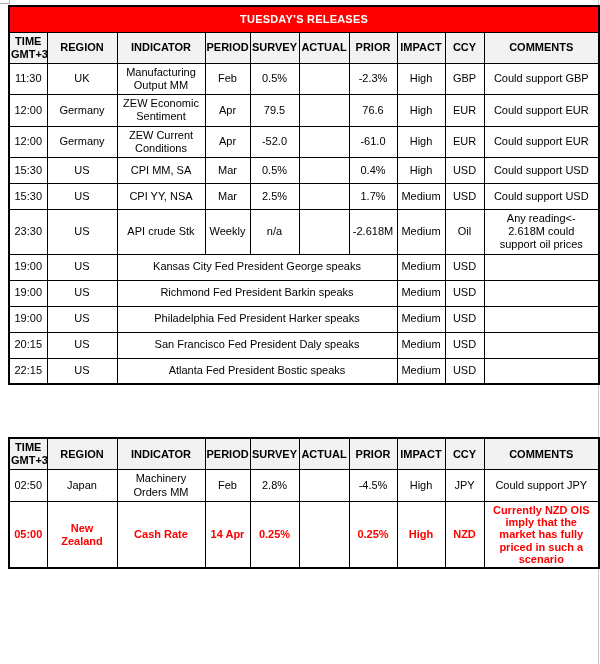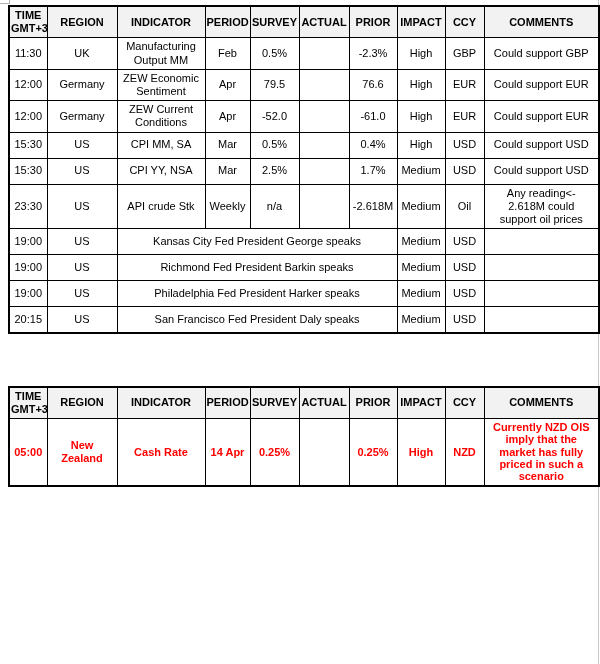--- a/index.html
+++ b/index.html
@@ -71,20 +71,174 @@
   .footer-note .plain-part { color: #000; font-weight: normal; }
   .footer-note .bold-part { color: #000; font-weight: bold; }
 </style>
 </head>
 <body>
 
 <div class="artifact-right"></div>
 <div class="artifact-topleft"></div>
 
 <div class="sheet">
+
+  <table class="rel">
+    <colgroup>
+      <col style="width:38px">
+        <col style="width:70px">
+        <col style="width:88px">
+      <col style="width:45px">
+        <col style="width:49px">
+        <col style="width:50px">
+      <col style="width:48px">
+        <col style="width:48px">
+        <col style="width:39px">
+      <col style="width:115px">
+    </colgroup>
+    <thead>
+      <tr>
+        <td class="banner" colspan="10">TUESDAY’S RELEASES</td>
+      </tr>
+      <tr>
+          <th>TIME
+GMT+3</th>
+          <th>REGION</th>
+          <th>INDICATOR</th>
+          <th>PERIOD</th>
+          <th>SURVEY</th>
+          <th>ACTUAL</th>
+          <th>PRIOR</th>
+          <th>IMPACT</th>
+          <th>CCY</th>
+          <th>COMMENTS</th>
+        </tr>
+    </thead>
+    <tbody>
+        <tr>
+          <td>11:30</td>
+          <td>UK</td>
+          <td>Manufacturing
+Output MM</td>
+          <td>Feb</td>
+          <td>0.5%</td>
+          <td></td>
+          <td>-2.3%</td>
+          <td>High</td>
+          <td>GBP</td>
+          <td>Could support GBP</td>
+        </tr>
+        <tr>
+          <td>12:00</td>
+          <td>Germany</td>
+          <td>ZEW Economic
+Sentiment</td>
+          <td>Apr</td>
+          <td>79.5</td>
+          <td></td>
+          <td>76.6</td>
+          <td>High</td>
+          <td>EUR</td>
+          <td>Could support EUR</td>
+        </tr>
+        <tr>
+          <td>12:00</td>
+          <td>Germany</td>
+          <td>ZEW Current
+Conditions</td>
+          <td>Apr</td>
+          <td>-52.0</td>
+          <td></td>
+          <td>-61.0</td>
+          <td>High</td>
+          <td>EUR</td>
+          <td>Could support EUR</td>
+        </tr>
+        <tr>
+          <td>15:30</td>
+          <td>US</td>
+          <td>CPI MM, SA</td>
+          <td>Mar</td>
+          <td>0.5%</td>
+          <td></td>
+          <td>0.4%</td>
+          <td>High</td>
+          <td>USD</td>
+          <td>Could support USD</td>
+        </tr>
+        <tr>
+          <td>15:30</td>
+          <td>US</td>
+          <td>CPI YY, NSA</td>
+          <td>Mar</td>
+          <td>2.5%</td>
+          <td></td>
+          <td>1.7%</td>
+          <td>Medium</td>
+          <td>USD</td>
+          <td>Could support USD</td>
+        </tr>
+        <tr>
+          <td>23:30</td>
+          <td>US</td>
+          <td>API crude Stk</td>
+          <td>Weekly</td>
+          <td>n/a</td>
+          <td></td>
+          <td>-2.618M</td>
+          <td>Medium</td>
+          <td>Oil</td>
+          <td>Any reading&lt;-
+2.618M could
+support oil prices</td>
+        </tr>
+        <tr>
+          <td>19:00</td>
+          <td>US</td>
+          <td colspan="5">Kansas City Fed President George speaks</td>
+          <td>Medium</td>
+          <td>USD</td>
+          <td></td>
+        </tr>
+        <tr>
+          <td>19:00</td>
+          <td>US</td>
+          <td colspan="5">Richmond Fed President Barkin speaks</td>
+          <td>Medium</td>
+          <td>USD</td>
+          <td></td>
+        </tr>
+        <tr>
+          <td>19:00</td>
+          <td>US</td>
+          <td colspan="5">Philadelphia Fed President Harker speaks</td>
+          <td>Medium</td>
+          <td>USD</td>
+          <td></td>
+        </tr>
+        <tr>
+          <td>20:15</td>
+          <td>US</td>
+          <td colspan="5">San Francisco Fed President Daly speaks</td>
+          <td>Medium</td>
+          <td>USD</td>
+          <td></td>
+        </tr>
+        <tr>
+          <td>22:15</td>
+          <td>US</td>
+          <td colspan="5">Atlanta Fed President Bostic speaks</td>
+          <td>Medium</td>
+          <td>USD</td>
+          <td></td>
+        </tr>
+      </tbody>
+  </table>
+
+  <div class="gap"></div>
 
   <table class="rel">
     <colgroup>
       <col style="width:38px">
         <col style="width:70px">
         <col style="width:88px">
       <col style="width:45px">
         <col style="width:49px">
         <col style="width:50px">
       <col style="width:48px">
@@ -102,162 +256,32 @@
           <th>SURVEY</th>
           <th>ACTUAL</th>
           <th>PRIOR</th>
           <th>IMPACT</th>
           <th>CCY</th>
           <th>COMMENTS</th>
         </tr>
     </thead>
     <tbody>
         <tr>
-          <td>11:30</td>
-          <td>UK</td>
-          <td>Manufacturing
-Output MM</td>
+          <td>02:50</td>
+          <td>Japan</td>
+          <td>Machinery
+Orders MM</td>
           <td>Feb</td>
-          <td>0.5%</td>
-          <td></td>
-          <td>-2.3%</td>
-          <td>High</td>
-          <td>GBP</td>
-          <td>Could support GBP</td>
-        </tr>
-        <tr>
-          <td>12:00</td>
-          <td>Germany</td>
-          <td>ZEW Economic
-Sentiment</td>
-          <td>Apr</td>
-          <td>79.5</td>
-          <td></td>
-          <td>76.6</td>
-          <td>High</td>
-          <td>EUR</td>
-          <td>Could support EUR</td>
-        </tr>
-        <tr>
-          <td>12:00</td>
-          <td>Germany</td>
-          <td>ZEW Current
-Conditions</td>
-          <td>Apr</td>
-          <td>-52.0</td>
-          <td></td>
-          <td>-61.0</td>
-          <td>High</td>
-          <td>EUR</td>
-          <td>Could support EUR</td>
-        </tr>
-        <tr>
-          <td>15:30</td>
-          <td>US</td>
-          <td>CPI MM, SA</td>
-          <td>Mar</td>
-          <td>0.5%</td>
-          <td></td>
-          <td>0.4%</td>
-          <td>High</td>
-          <td>USD</td>
-          <td>Could support USD</td>
-        </tr>
-        <tr>
-          <td>15:30</td>
-          <td>US</td>
-          <td>CPI YY, NSA</td>
-          <td>Mar</td>
-          <td>2.5%</td>
-          <td></td>
-          <td>1.7%</td>
-          <td>Medium</td>
-          <td>USD</td>
-          <td>Could support USD</td>
-        </tr>
-        <tr>
-          <td>23:30</td>
-          <td>US</td>
-          <td>API crude Stk</td>
-          <td>Weekly</td>
-          <td>n/a</td>
-          <td></td>
-          <td>-2.618M</td>
-          <td>Medium</td>
-          <td>Oil</td>
-          <td>Any reading&lt;-
-2.618M could
-support oil prices</td>
-        </tr>
-        <tr>
-          <td>19:00</td>
-          <td>US</td>
-          <td colspan="5">Kansas City Fed President George speaks</td>
-          <td>Medium</td>
-          <td>USD</td>
-          <td></td>
-        </tr>
-        <tr>
-          <td>19:00</td>
-          <td>US</td>
-          <td colspan="5">Richmond Fed President Barkin speaks</td>
-          <td>Medium</td>
-          <td>USD</td>
-          <td></td>
-        </tr>
-        <tr>
-          <td>19:00</td>
-          <td>US</td>
-          <td colspan="5">Philadelphia Fed President Harker speaks</td>
-          <td>Medium</td>
-          <td>USD</td>
-          <td></td>
-        </tr>
-        <tr>
-          <td>20:15</td>
-          <td>US</td>
-          <td colspan="5">San Francisco Fed President Daly speaks</td>
-          <td>Medium</td>
-          <td>USD</td>
-          <td></td>
-        </tr>
-      </tbody>
-  </table>
-
-  <div class="gap"></div>
-
-  <table class="rel">
-    <colgroup>
-      <col style="width:38px">
-        <col style="width:70px">
-        <col style="width:88px">
-      <col style="width:45px">
-        <col style="width:49px">
-        <col style="width:50px">
-      <col style="width:48px">
-        <col style="width:48px">
-        <col style="width:39px">
-      <col style="width:115px">
-    </colgroup>
-    <thead>
-      <tr>
-          <th>TIME
-GMT+3</th>
-          <th>REGION</th>
-          <th>INDICATOR</th>
-          <th>PERIOD</th>
-          <th>SURVEY</th>
-          <th>ACTUAL</th>
-          <th>PRIOR</th>
-          <th>IMPACT</th>
-          <th>CCY</th>
-          <th>COMMENTS</th>
-        </tr>
-    </thead>
-    <tbody>
+          <td>2.8%</td>
+          <td></td>
+          <td>-4.5%</td>
+          <td>High</td>
+          <td>JPY</td>
+          <td>Could support JPY</td>
+        </tr>
         <tr class="red-row">
           <td>05:00</td>
           <td>New
 Zealand</td>
           <td>Cash Rate</td>
           <td>14 Apr</td>
           <td>0.25%</td>
           <td></td>
           <td>0.25%</td>
           <td>High</td>

